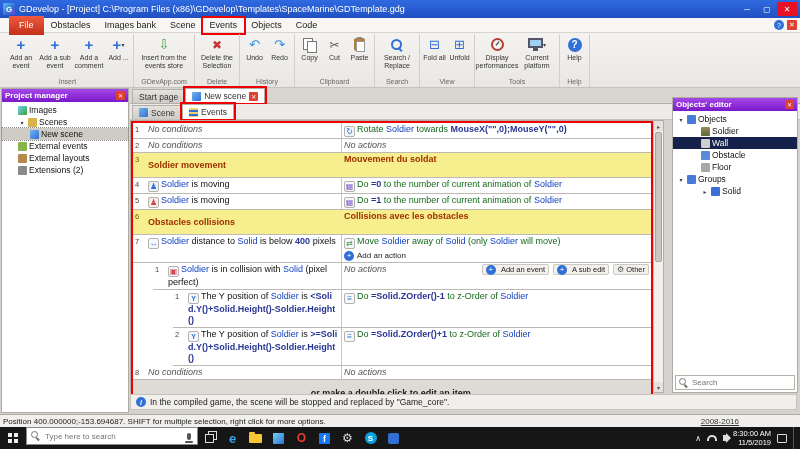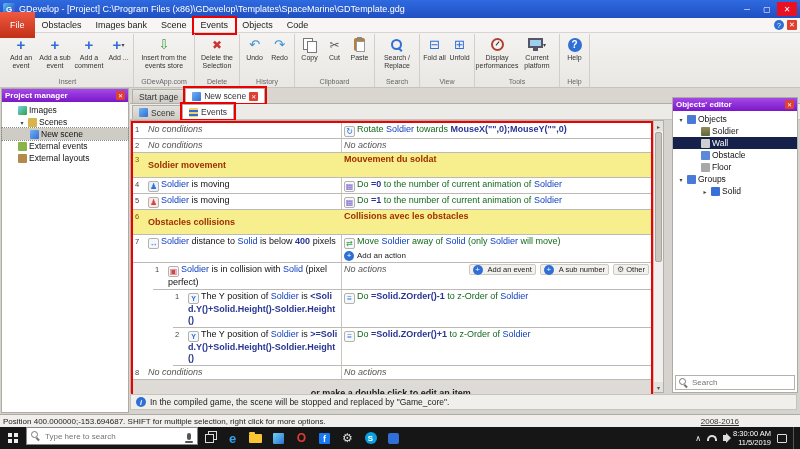--- a/index.html
+++ b/index.html
@@ -10,21 +10,21 @@
   
   .titlebar { height:18px; background:linear-gradient(#2f6ae0,#2050c2); color:#fff; display:flex; align-items:center; padding:0 3px; }
   .app-icon { width:12px; height:12px; border-radius:2px; background:linear-gradient(135deg,#5ec0f0,#2f6fd6 60%,#7a3fd0); color:#fff; font-size:8px; font-weight:bold; display:flex; align-items:center; justify-content:center; margin-right:4px; }
   .title-text { font-size:9px; white-space:nowrap; overflow:hidden; }
   .win-controls { margin-left:auto; display:flex; }
   .win-btn { width:20px; height:14px; display:flex; align-items:center; justify-content:center; font-size:8px; color:#fff; }
   .win-btn.close { background:#e81123; }
 
   
   .menubar { height:15px; background:#f7f6f4; border-bottom:1px solid #d8d5d0; display:flex; align-items:center; }
-  .menu-file { background:linear-gradient(#ef5a40,#c23018); color:#fff; font-size:9px; padding:1px 10px; height:26px; display:flex; align-items:center; }
+  .menu-file { background:linear-gradient(#ef5a40,#c23018); color:#fff; font-size:9px; padding:1px 10px; height:19px; display:flex; align-items:center;margin-left:9px; }
   .menu-item { font-size:9px; color:#222; padding:0 7px; height:15px; display:flex; align-items:center; }
   .menubar-right { margin-left:auto; display:flex; align-items:center; gap:3px; padding-right:3px; }
   .mb-circle { width:10px; height:10px; border-radius:50%; background:#2f6fd6; color:#fff; font-size:7px; display:flex; align-items:center; justify-content:center; }
   .mb-close { width:10px; height:10px; background:#e04030; color:#fff; font-size:7px; display:flex; align-items:center; justify-content:center; border-radius:1px; }
   .red-outline { outline:2px solid #ee0000; outline-offset:0; }
 
   
   .ribbon { height:55px; background:linear-gradient(#f4f3f1,#e9e7e3); border-bottom:1px solid #c6c3bd; display:flex; align-items:stretch; padding:1px 2px 0; }
   .rgroup { display:flex; flex-direction:column; border-right:1px solid #d2cfc9; padding:0 2px; }
   .rbtns { display:flex; flex:1; align-items:flex-start; }
@@ -352,20 +352,24 @@
           <span>New scene</span>
         </div>
         <div class="titem ind2">
           <span class="tico" style="background:#8ab44a"></span>
           <span>External events</span>
         </div>
         <div class="titem ind2">
           <span class="tico" style="background:#b48a4a"></span>
           <span>External layouts</span>
         </div>
+        <div class="titem ind2">
+          <span class="tico" style="background:#8a8a8a"></span>
+          <span>Extensions (2)</span>
+        </div>
       </div>
     </div>
 
     <div class="tabs-row1">
       <div class="tab">
         <span>Start page</span>
       </div>
       <div class="tab active red-outline">
         <span class="tab-ico ico-scene"></span>
         <span>New scene</span>
@@ -458,21 +462,21 @@
             </div>
             <div class="ev-act row-flex">
               <span class="noitem">No actions</span>
               <span class="spacer"></span>
               <span class="mini-btn">
                 <span class="plus-circ">+</span>
                 <span>Add an event</span>
               </span>
               <span class="mini-btn">
                 <span class="plus-circ">+</span>
-                <span>A sub number</span>
+                <span>A sub edit</span>
               </span>
               <span class="mini-btn">
                 <span class="mini-gear">⚙</span>
                 <span>Other</span>
               </span>
             </div>
           </div>
 
           <div class="ev-row lvl2">
             <div class="ev-num">1</div>

